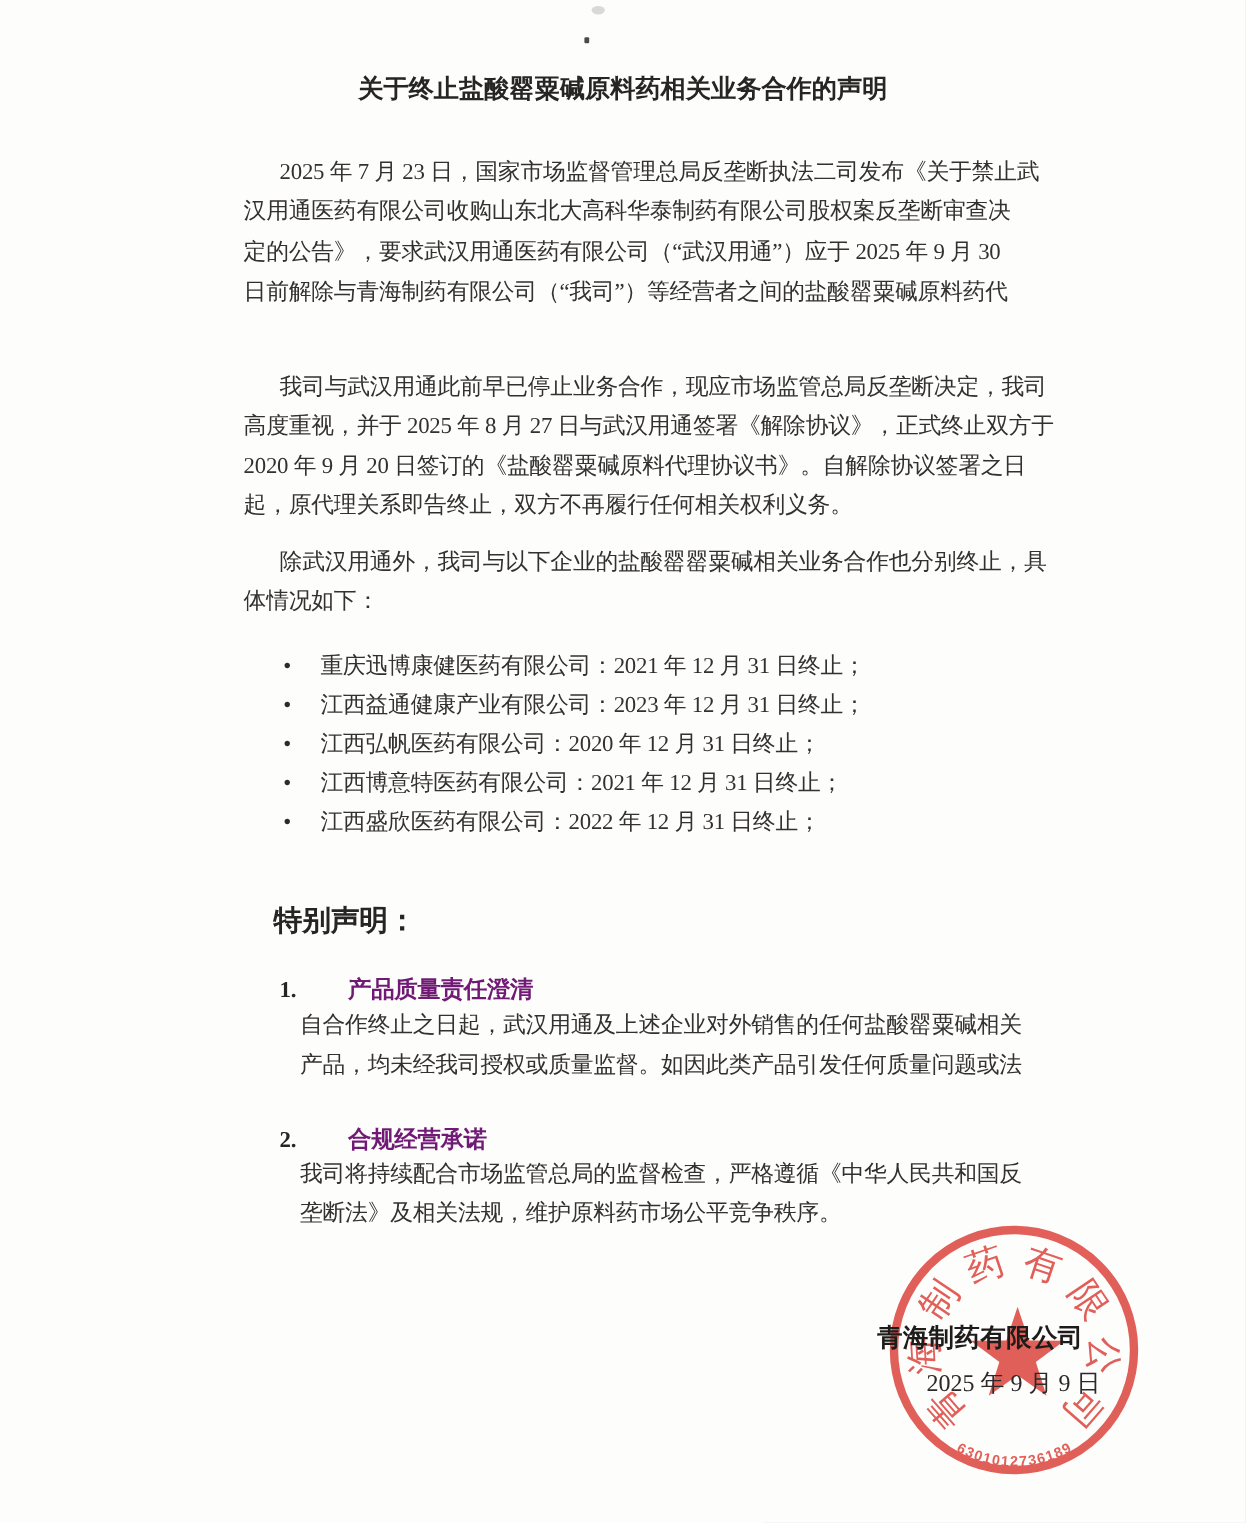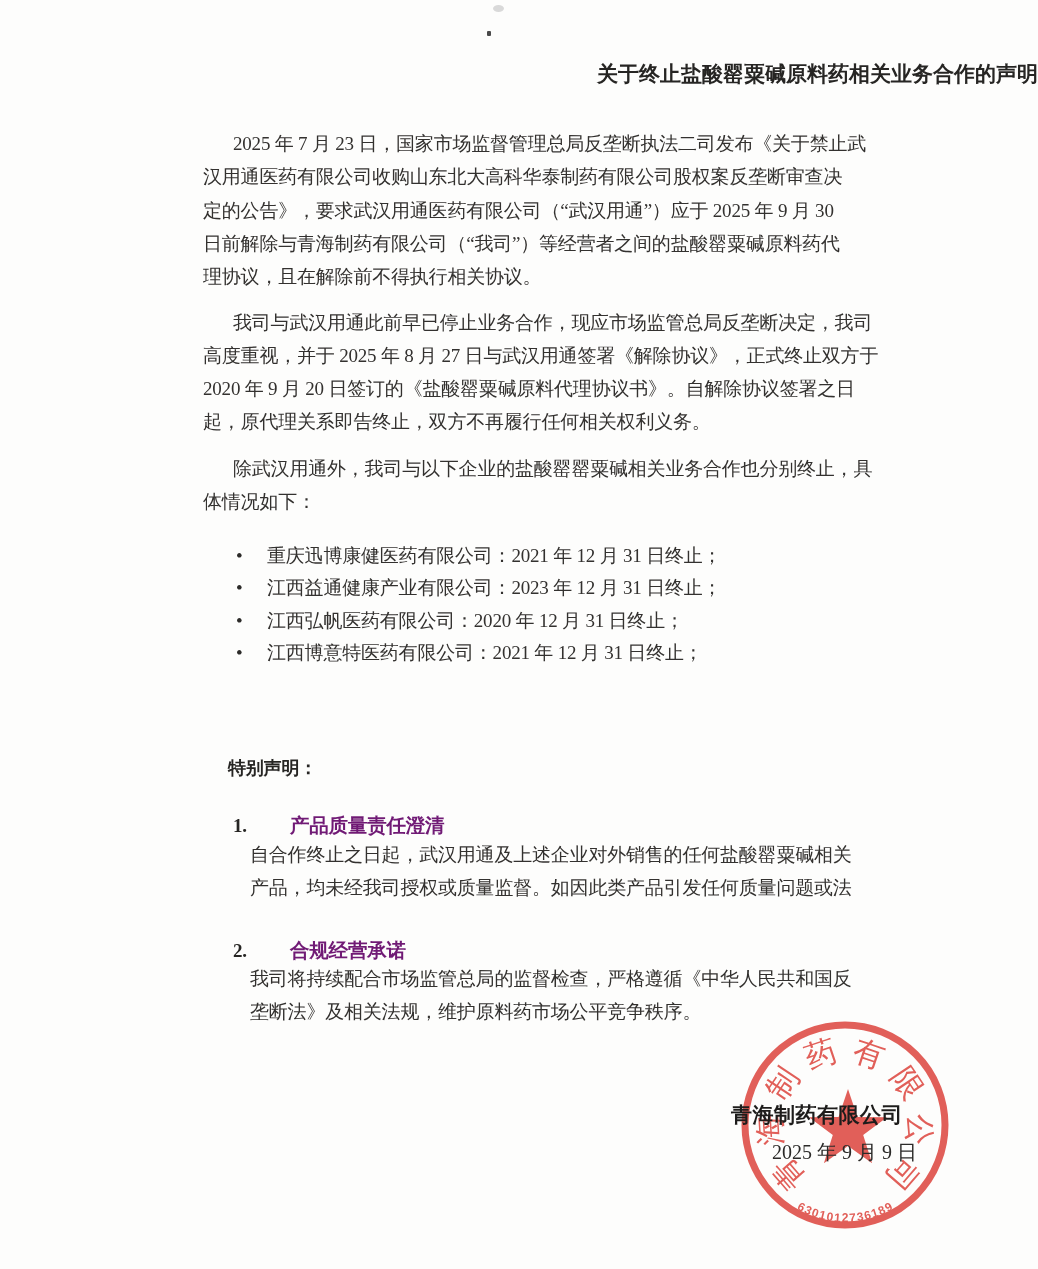--- a/index.html
+++ b/index.html
@@ -2,31 +2,31 @@
 <html><head>
 <meta charset="utf-8">
 <style>
   html,body{margin:0;padding:0;background:#e9e9e9;}
   .page{
     position:relative;width:1038px;height:1269px;background:#fdfdfc;
     font-family:"Liberation Serif","DejaVu Serif",serif;color:#33312f;
     overflow:hidden;
   }
   .title{
-    position:absolute;top:60px;left:0;width:100%;margin:0;text-align:right;
+    position:absolute;top:60px;left:0;width:100%;margin:0;text-align:center;
     font-size:21px;font-weight:700;color:#262523;letter-spacing:0px;
     font-family:"Liberation Sans","DejaVu Sans",sans-serif;
   }
   .ln{position:absolute;left:203px;font-size:19px;letter-spacing:-0.2px;white-space:pre;line-height:26px;}
   .indent{left:233px;font-family:Liberation Serif, serif;}
   .bullet{left:236px;}
   .dot{display:inline-block;width:31px;color:#2c2b29;}
   .inum{display:inline-block;width:57px;font-weight:700;color:#262523;}
   .ihead{font-weight:700;font-size:19.5px;color:#701a75;font-family:"Liberation Sans","DejaVu Sans",sans-serif;text-align:center;}
-  .special{left:228px;font-weight:700;font-size:18px;color:#262523;font-family:"Liberation Sans","DejaVu Sans",sans-serif;}
+  .special{left:228px;font-weight:700;font-size:24px;color:#262523;font-family:"Liberation Sans","DejaVu Sans",sans-serif;}
   .itemln{left:250px;}
   .sig-company{position:absolute;top:1101px;left:731px;font-size:21px;font-weight:700;color:#1d1c1b;
     font-family:"Liberation Sans","DejaVu Sans",sans-serif;letter-spacing:0.5px;z-index:3;}
   .sig-date{position:absolute;top:1139px;left:772px;font-size:20px;color:#2b2a28;white-space:pre;z-index:3;}
   .seal{position:absolute;left:730px;top:1012px;opacity:0.88;z-index:2;}
   .seal-char{font-size:31px;text-anchor:middle;dominant-baseline:central;font-family:"Liberation Serif","DejaVu Serif",serif;}
   .seal-digit{font-size:12px;font-weight:600;text-anchor:middle;dominant-baseline:central;font-family:"Liberation Sans","DejaVu Sans",sans-serif;}
   .speck{position:absolute;border-radius:50%;}
   .speck1{left:493px;top:5px;width:11px;height:7px;background:#d9d9d9;}
   .speck2{left:487px;top:31px;width:4px;height:5px;background:#4a4a4a;border-radius:1px;}
@@ -38,34 +38,34 @@
 
   <div class="speck speck1"></div>
   <div class="speck speck2"></div>
 
   <h1 class="title">关于终止盐酸罂粟碱原料药相关业务合作的声明</h1>
 
   <div class="ln indent" style="top:131px">2025 年 7 月 23 日，国家市场监督管理总局反垄断执法二司发布《关于禁止武</div>
   <div class="ln" style="top:164px">汉用通医药有限公司收购山东北大高科华泰制药有限公司股权案反垄断审查决</div>
   <div class="ln" style="top:198px">定的公告》，要求武汉用通医药有限公司（“武汉用通”）应于 2025 年 9 月 30</div>
   <div class="ln" style="top:231px">日前解除与青海制药有限公司（“我司”）等经营者之间的盐酸罂粟碱原料药代</div>
-  <div class="ln" style="top:264px">理协议，且在解除前不得执行相关协议。</div>
 
   <div class="ln indent" style="top:310px">我司与武汉用通此前早已停止业务合作，现应市场监管总局反垄断决定，我司</div>
   <div class="ln" style="top:343px">高度重视，并于 2025 年 8 月 27 日与武汉用通签署《解除协议》，正式终止双方于</div>
   <div class="ln" style="top:376px">2020 年 9 月 20 日签订的《盐酸罂粟碱原料代理协议书》。自解除协议签署之日</div>
   <div class="ln" style="top:409px">起，原代理关系即告终止，双方不再履行任何相关权利义务。</div>
 
   <div class="ln indent" style="top:456px">除武汉用通外，我司与以下企业的盐酸罂罂粟碱相关业务合作也分别终止，具</div>
   <div class="ln" style="top:489px">体情况如下：</div>
 
   <div class="ln bullet" style="top:543px"><span class="dot">•</span><span>重庆迅博康健医药有限公司：2021 年 12 月 31 日终止；</span></div>
   <div class="ln bullet" style="top:575px"><span class="dot">•</span><span>江西益通健康产业有限公司：2023 年 12 月 31 日终止；</span></div>
   <div class="ln bullet" style="top:608px"><span class="dot">•</span><span>江西弘帆医药有限公司：2020 年 12 月 31 日终止；</span></div>
   <div class="ln bullet" style="top:640px"><span class="dot">•</span><span>江西博意特医药有限公司：2021 年 12 月 31 日终止；</span></div>
+  <div class="ln bullet" style="top:673px"><span class="dot">•</span><span>江西盛欣医药有限公司：2022 年 12 月 31 日终止；</span></div>
 
   <div class="ln special" style="top:755px">特别声明：</div>
 
   <div class="ln" style="top:812px;left:233px"><span class="inum">1.</span><span class="ihead">产品质量责任澄清</span></div>
   <div class="ln itemln" style="top:842px">自合作终止之日起，武汉用通及上述企业对外销售的任何盐酸罂粟碱相关</div>
   <div class="ln itemln" style="top:875px">产品，均未经我司授权或质量监督。如因此类产品引发任何质量问题或法</div>
 
   <div class="ln" style="top:937px;left:233px"><span class="inum">2.</span><span class="ihead">合规经营承诺</span></div>
   <div class="ln itemln" style="top:966px">我司将持续配合市场监管总局的监督检查，严格遵循《中华人民共和国反</div>
   <div class="ln itemln" style="top:999px">垄断法》及相关法规，维护原料药市场公平竞争秩序。</div>

